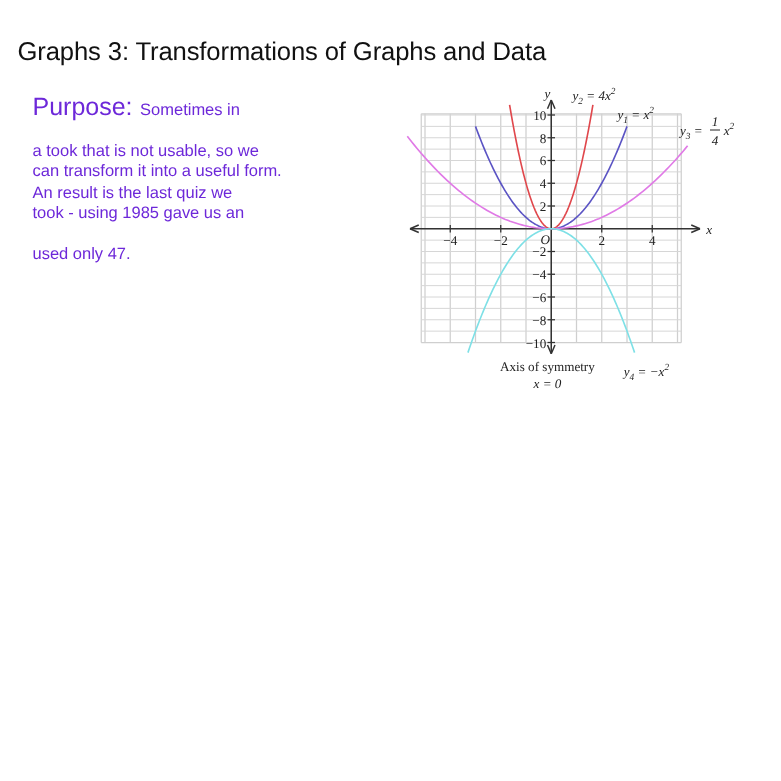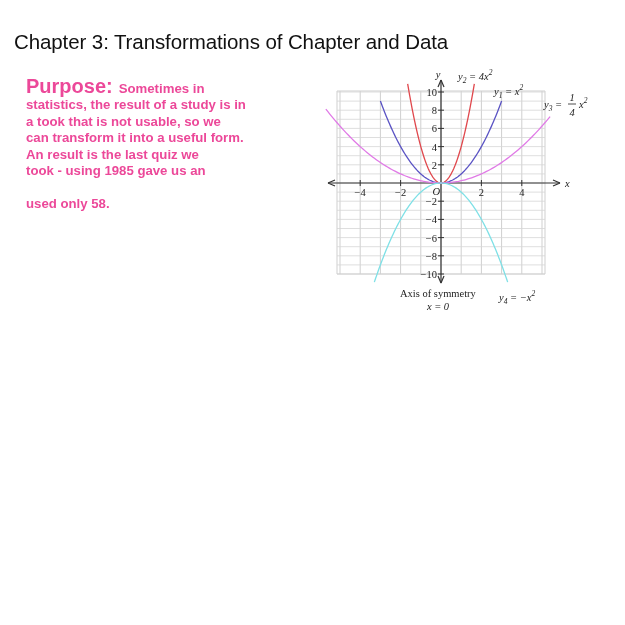--- a/index.html
+++ b/index.html
@@ -5,39 +5,39 @@
   html, body { margin: 0; padding: 0; }
   body {
     width: 625px; height: 625px; background: #ffffff; position: relative; overflow: hidden;
     font-family: "Liberation Sans", sans-serif; color: #111;
   }
   .title {
     position: absolute; left: 14px; top: 30px; font-size: 20.5px; letter-spacing: -0.1px;
     white-space: nowrap; color: #111;
   }
   .purpose {
-    position: absolute; left: 26px; top: 76px; width: 240px; font-size: 13.2px; line-height: 16.4px; color: #ec4899; font-weight: bold;
+    position: absolute; left: 26px; top: 76px; width: 240px; font-size: 13.2px; line-height: 16.4px; color: #6d28d9;
   }
   .purpose .lead { font-size: 20px; line-height: 20px; margin-right: 6px; }
   .graph { position: absolute; left: 0; top: 0; }
 </style>
 </head>
 <body>
 
-<div class="title">Chapter 3: Transformations of Chapter and Data</div>
+<div class="title">Graphs 3: Transformations of Graphs and Data</div>
 
 <div class="purpose">
   <span class="lead">Purpose:</span><span>Sometimes in</span><br>
-  <span>statistics, the result of a study is in</span><br>
+  <br>
   <span>a took that is not usable, so we</span><br>
   <span>can transform it into a useful form.</span><br>
   <span>An result is the last quiz we</span><br>
   <span>took - using 1985 gave us an</span><br>
   <br>
-  <span>used only 58.</span>
+  <span>used only 47.</span>
 </div>
 
 <svg class="graph" width="625" height="625" viewBox="0 0 625 625" xmlns="http://www.w3.org/2000/svg">
   <g id="grid">
       <line x1="340" y1="91" x2="340" y2="274" stroke="#cfcfcf" stroke-width="1"></line>
       <line x1="360.2" y1="91" x2="360.2" y2="274" stroke="#cfcfcf" stroke-width="1"></line>
       <line x1="380.4" y1="91" x2="380.4" y2="274" stroke="#cfcfcf" stroke-width="1"></line>
       <line x1="400.6" y1="91" x2="400.6" y2="274" stroke="#cfcfcf" stroke-width="1"></line>
       <line x1="420.8" y1="91" x2="420.8" y2="274" stroke="#cfcfcf" stroke-width="1"></line>
       <line x1="441" y1="91" x2="441" y2="274" stroke="#cfcfcf" stroke-width="1"></line>

